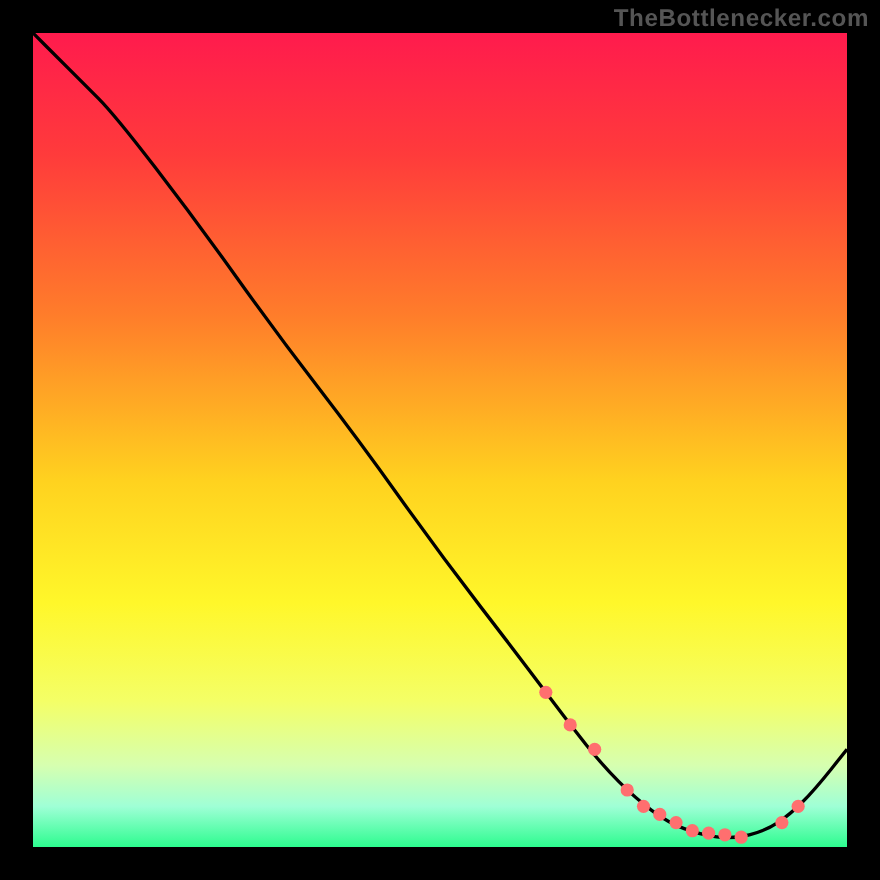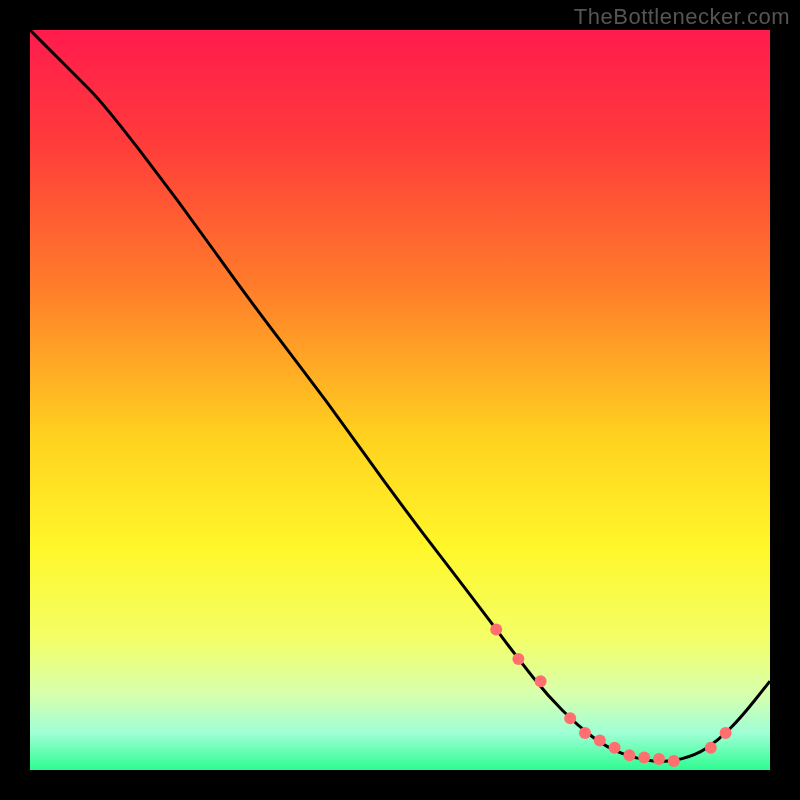--- a/index.html
+++ b/index.html
@@ -16,21 +16,21 @@
     width: 800px;
     height: 800px;
     background: #000;
   }
   .watermark {
     position: absolute;
     top: 4px;
     right: 10px;
     color: #555;
     font-size: 22px;
-    font-weight: 400;
+    font-weight: 700;
     letter-spacing: 0.5px;
     user-select: none;
   }
   .plot {
     position: absolute;
     left: 30px;
     top: 30px;
     width: 740px;
     height: 740px;
   }

